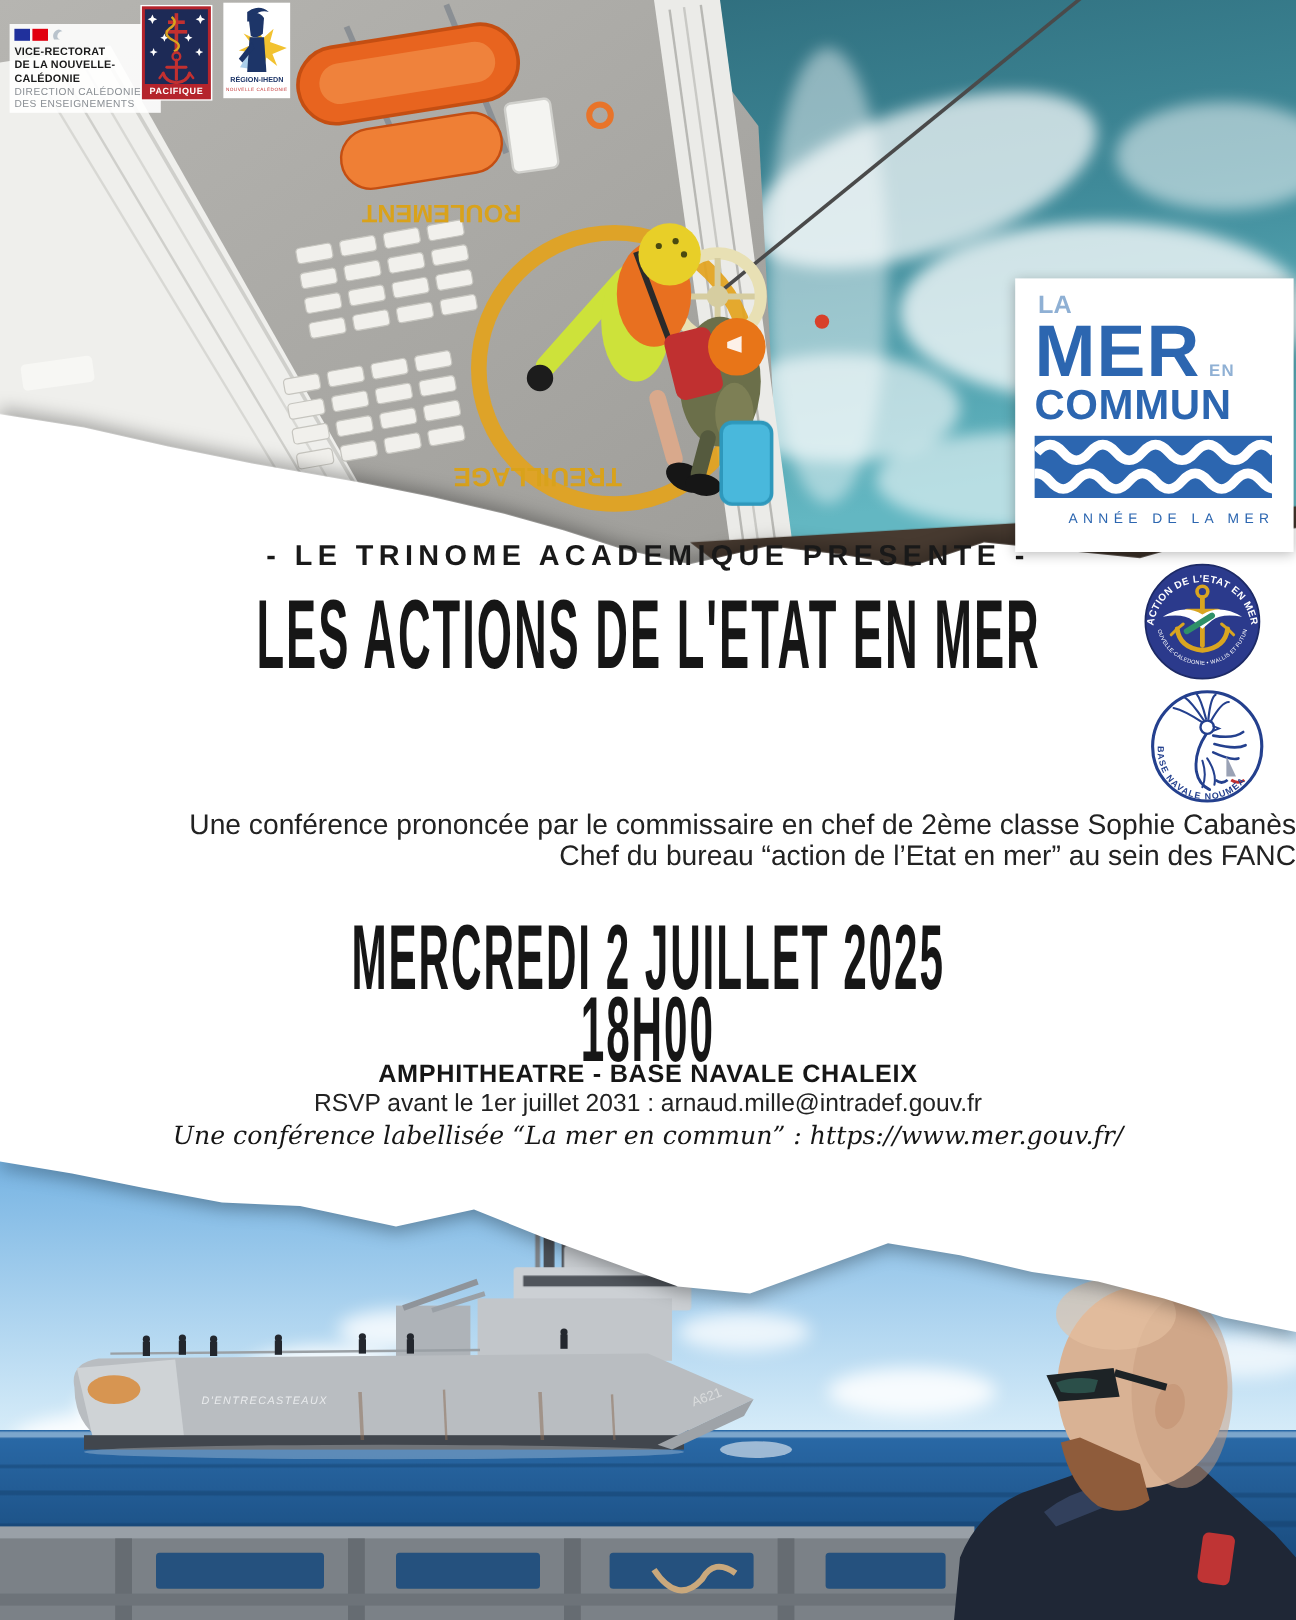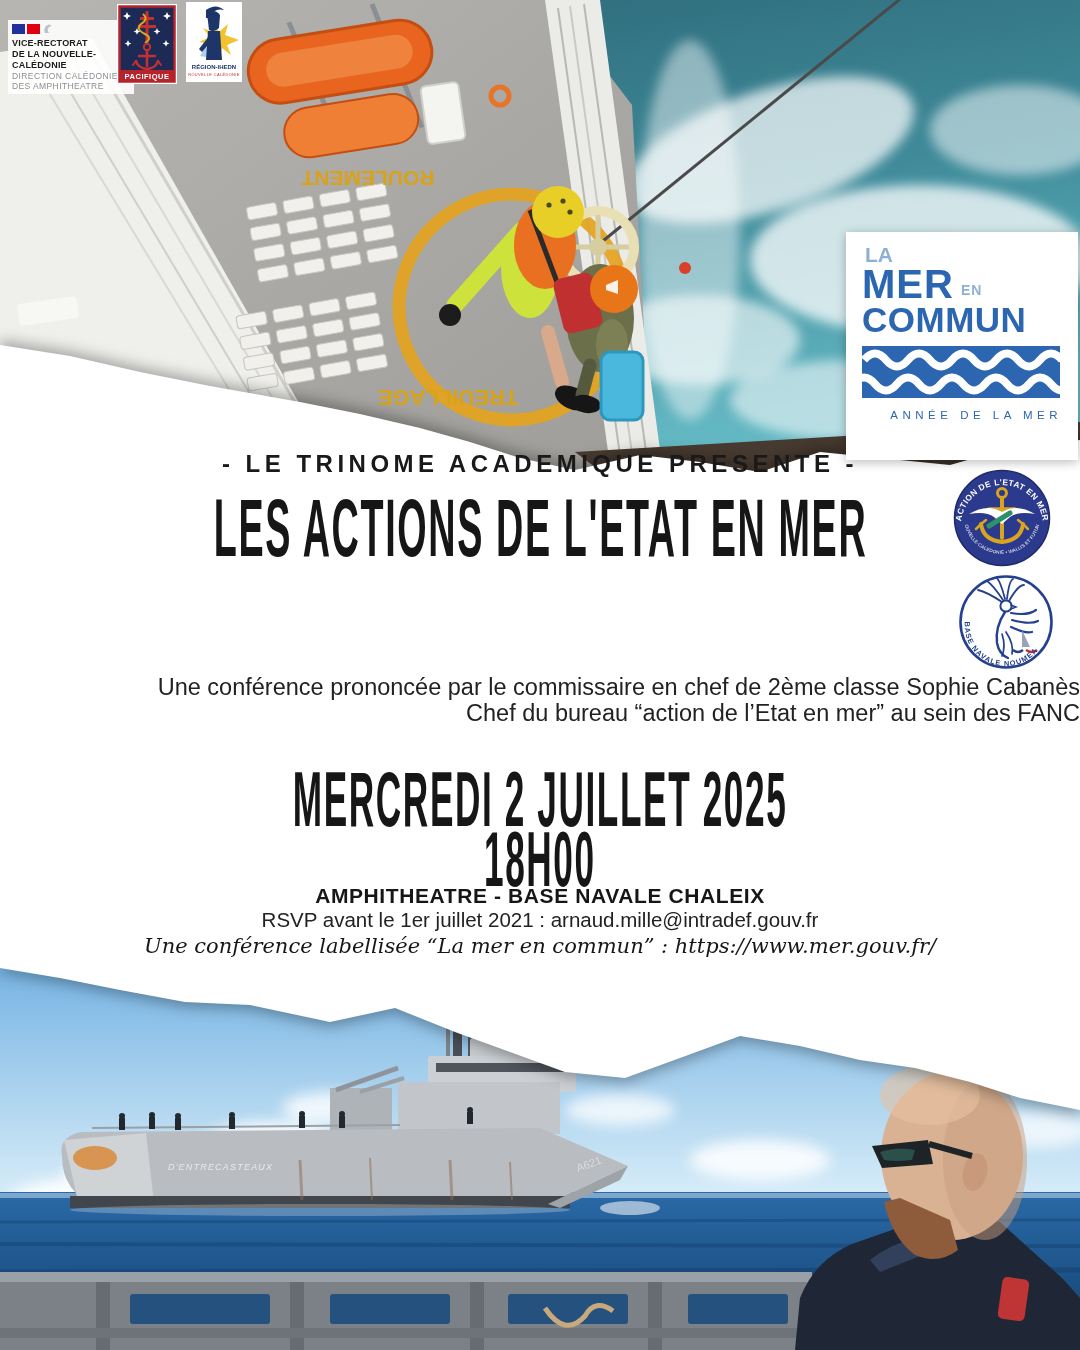--- a/index.html
+++ b/index.html
@@ -22,21 +22,21 @@
   .gov-flag .r{width:13px;height:10px;background:#e1000f;display:inline-block;}
   .gov-line-bold{font-size:9px;font-weight:bold;color:#1a1a1a;line-height:11px;letter-spacing:.2px;}
   .gov-line-gray{font-size:8.5px;color:#8a8f94;line-height:10px;letter-spacing:.4px;}
   .pacifique-badge{left:116px;top:4px;width:62px;height:80px;}
   .ihedn-badge{left:186px;top:2px;width:56px;height:80px;}
   
   .mer-card{left:846px;top:232px;width:232px;height:228px;background:#fff;
     box-shadow:0 2px 10px rgba(0,0,0,.28);padding:12px 16px 0;box-sizing:border-box;}
   .mer-la{color:#8fb0d4;font-size:21px;font-weight:600;margin-left:3px;line-height:1;}
   .mer-row{display:flex;align-items:flex-end;gap:7px;margin-top:2px;}
-  .mer-mer{color:#2c66b0;font-size:40px;font-weight:800;letter-spacing:1px;line-height:.85;}
+  .mer-mer{color:#2c66b0;font-size:61px;font-weight:800;letter-spacing:1px;line-height:.85;}
   .mer-en{color:#8fb0d4;font-size:14px;font-weight:600;padding-bottom:3px;letter-spacing:1px;}
   .mer-commun{color:#2c66b0;font-size:35px;font-weight:600;letter-spacing:.5px;line-height:1.1;}
   .mer-wave{margin-top:6px;}
   .mer-tagline{color:#2c66b0;font-size:11.5px;letter-spacing:4.5px;margin-top:7px;text-align:right;white-space:nowrap;}
   
   .aem-badge{left:952px;top:468px;width:100px;height:100px;}
   .bnn-badge{left:956px;top:572px;width:100px;height:100px;}
   
   .txt{left:0;right:0;text-align:center;white-space:nowrap;}
   .kicker{top:450px;font-size:24px;font-weight:bold;letter-spacing:4.5px;color:#191919;}
@@ -174,21 +174,21 @@
     <div class="gov-flag">
       <span class="b"></span>
         <span class="r"></span>
       <svg width="12" height="12" viewBox="0 0 12 12">
         <path d="M3,10 Q1,6 4,3 Q7,0 10,3 Q7,3 6,6 Q5,9 8,10 Z" fill="#b9c3cc"></path>
       </svg>
     </div>
     <div class="gov-line-bold">VICE-RECTORAT</div>
     <div class="gov-line-bold">DE LA NOUVELLE-CALÉDONIE</div>
     <div class="gov-line-gray">DIRECTION CALÉDONIE</div>
-    <div class="gov-line-gray">DES AMPHITHEATRE</div>
+    <div class="gov-line-gray">DES ENSEIGNEMENTS</div>
   </div>
 
   <svg class="abs pacifique-badge" viewBox="0 0 60 80">
     <rect x="0" y="0" width="60" height="80" fill="#ffffff"></rect>
     <rect x="2.5" y="2.5" width="55" height="75" fill="#1d2a56" stroke="#b5242c" stroke-width="2.5"></rect>
     <g fill="#ffffff">
       <path d="M10,8 l1.2,2.8 2.8,1.2 -2.8,1.2 -1.2,2.8 -1.2,-2.8 -2.8,-1.2 2.8,-1.2 Z"></path>
       <path d="M50,8 l1.2,2.8 2.8,1.2 -2.8,1.2 -1.2,2.8 -1.2,-2.8 -2.8,-1.2 2.8,-1.2 Z"></path>
       <path d="M11,36 l1,2.4 2.4,1 -2.4,1 -1,2.4 -1,-2.4 -2.4,-1 2.4,-1 Z"></path>
       <path d="M49,36 l1,2.4 2.4,1 -2.4,1 -1,2.4 -1,-2.4 -2.4,-1 2.4,-1 Z"></path>
@@ -300,21 +300,21 @@
   </div>
 
   <div class="abs txt display-wrap date-wrap">
     <span class="display">MERCREDI 2 JUILLET 2025</span>
   </div>
   <div class="abs txt display-wrap time-wrap">
     <span class="display">18H00</span>
   </div>
 
   <div class="abs txt venue">AMPHITHEATRE - BASE NAVALE CHALEIX</div>
-  <div class="abs txt rsvp">RSVP avant le 1er juillet 2021 : arnaud.mille@intradef.gouv.fr</div>
+  <div class="abs txt rsvp">RSVP avant le 1er juillet 2031 : arnaud.mille@intradef.gouv.fr</div>
   <div class="abs txt label-line">Une conférence labellisée “La mer en commun” : https://www.mer.gouv.fr/</div>
 
   <svg class="abs photo-bottom" viewBox="0 0 1080 390">
     <defs>
       <linearGradient id="skyG" x1="0" y1="0" x2="0" y2="1">
         <stop offset="0" stop-color="#74b2e2"></stop>
           <stop offset="1" stop-color="#d8edf9"></stop>
       </linearGradient>
       <linearGradient id="seaG" x1="0" y1="0" x2="0" y2="1">
         <stop offset="0" stop-color="#2a6aa8"></stop>

